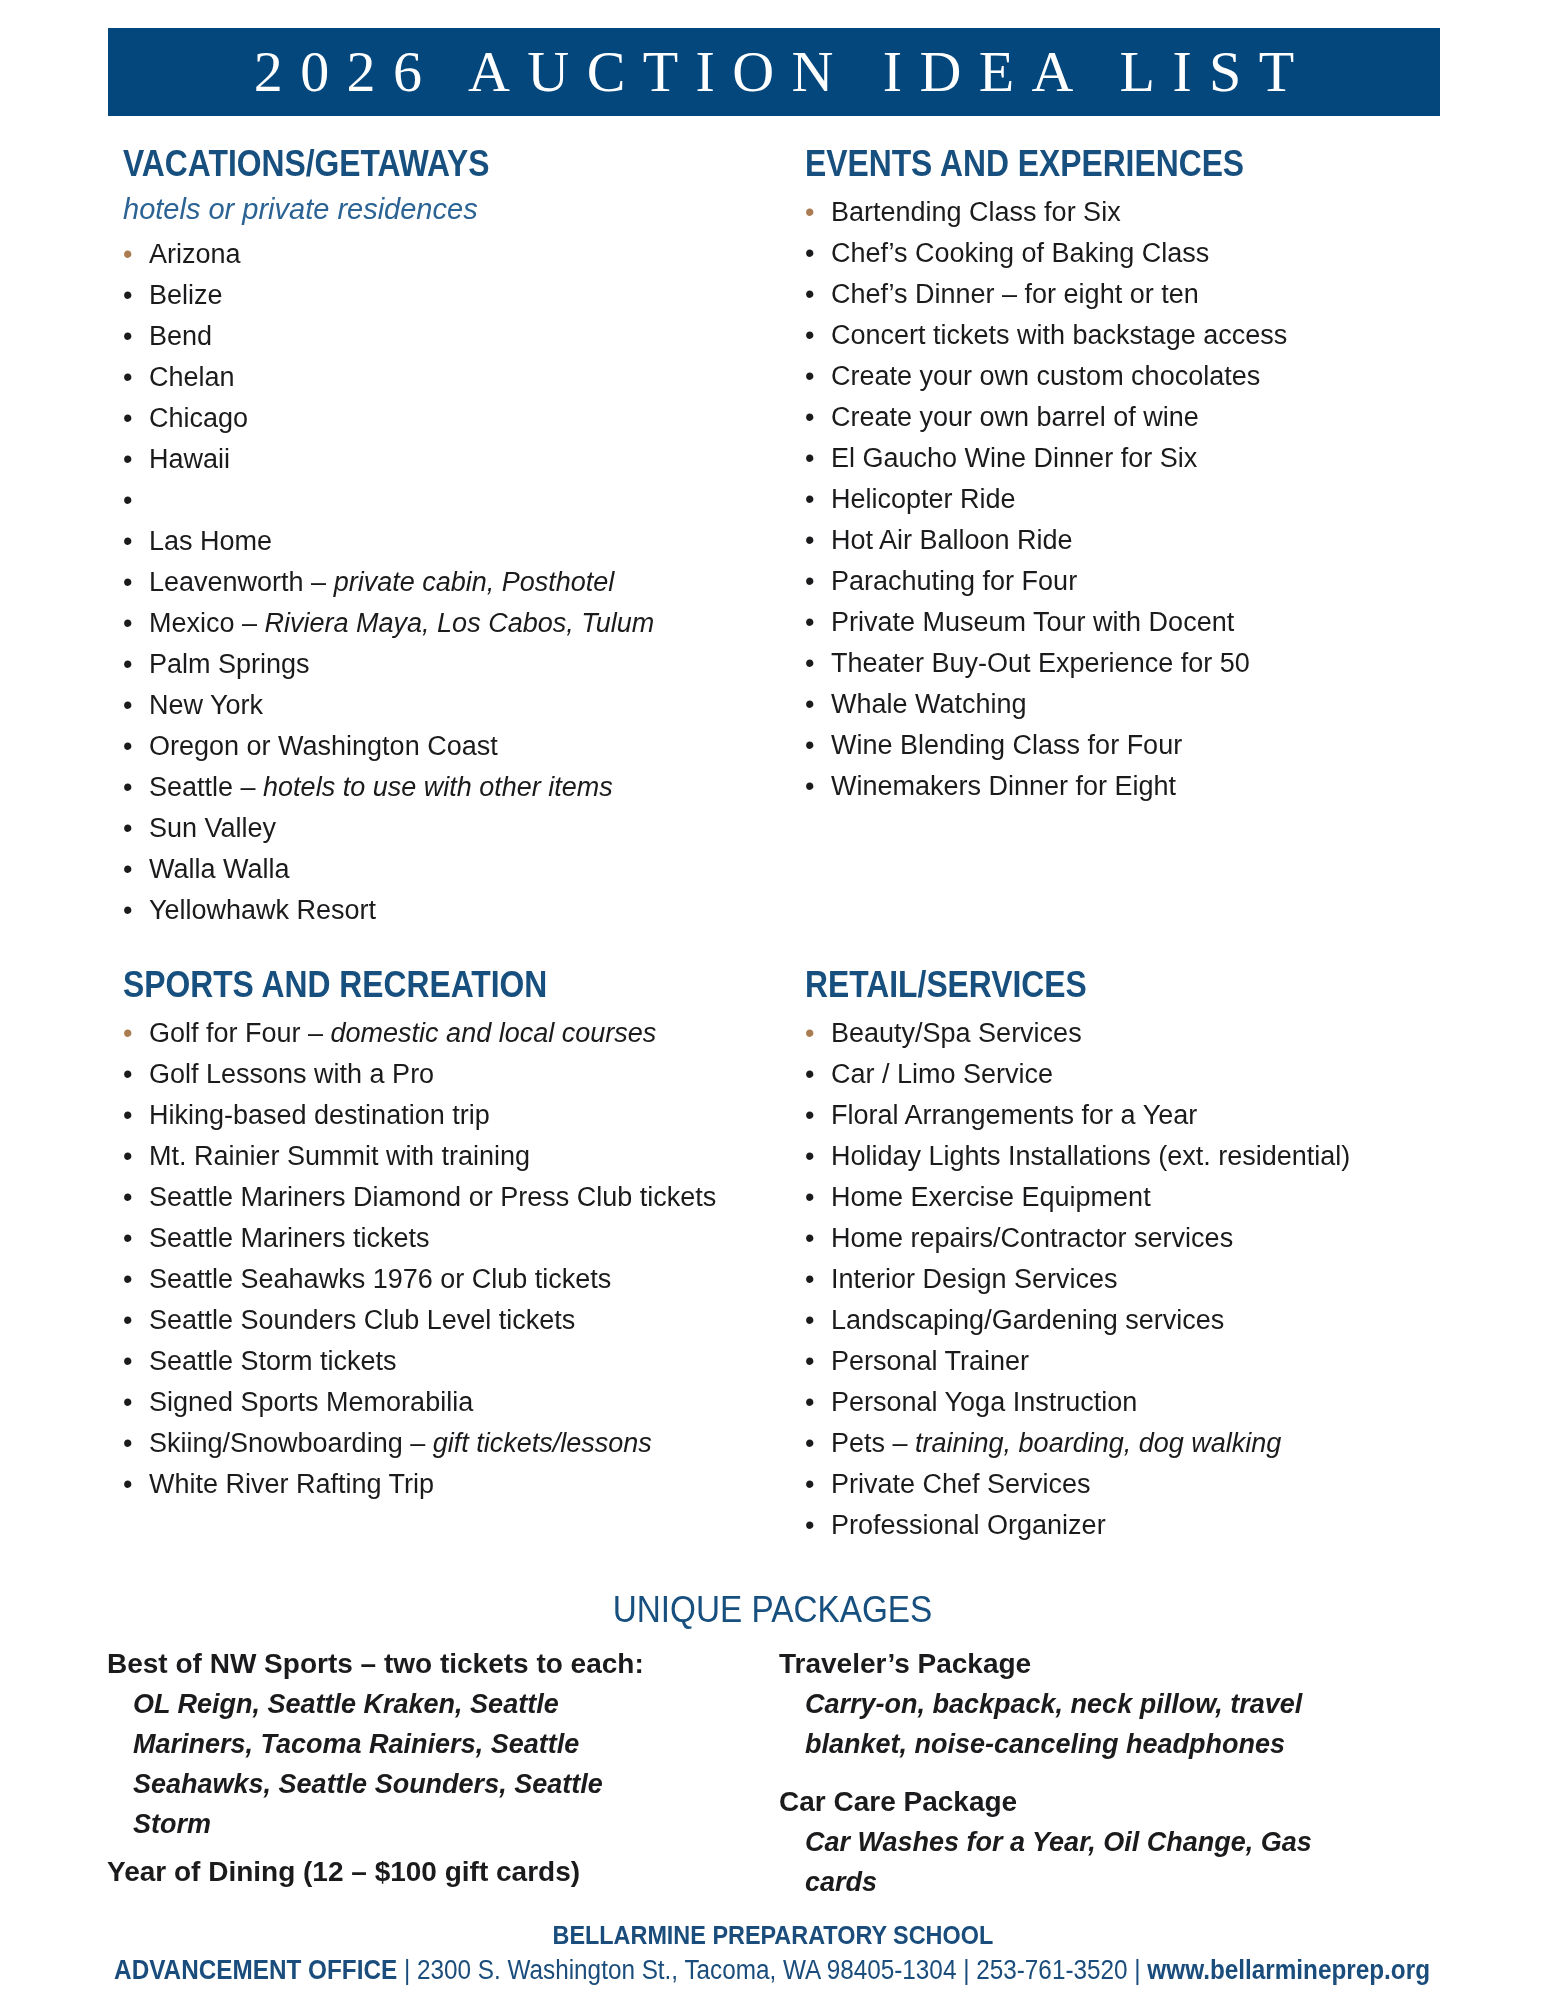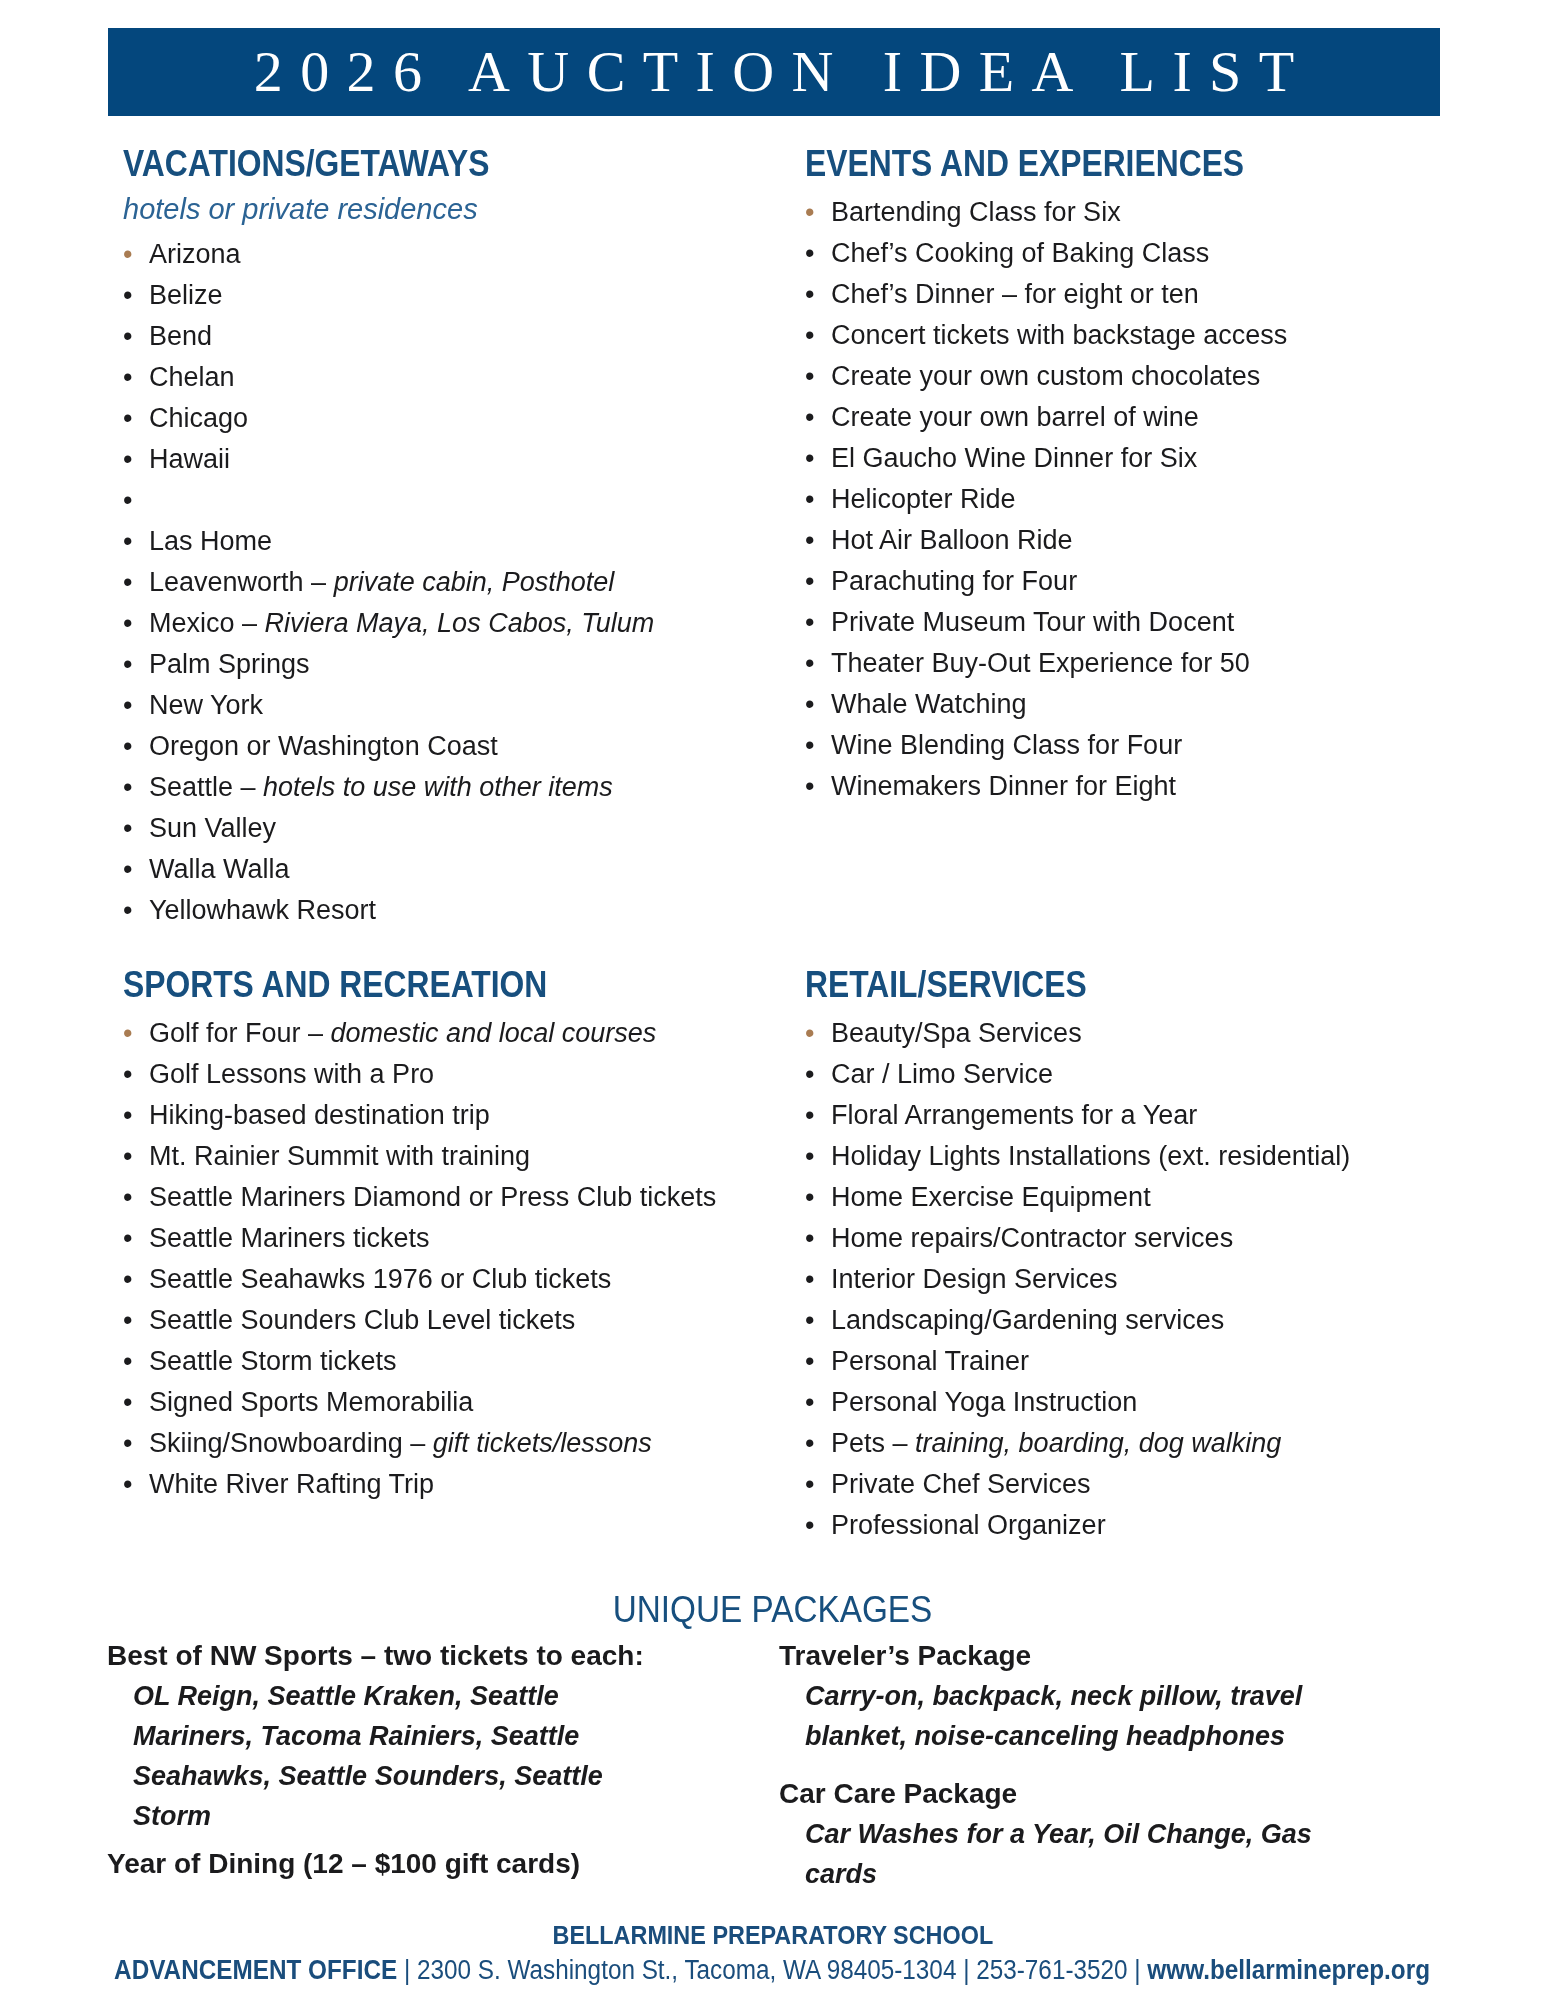--- a/index.html
+++ b/index.html
@@ -26,21 +26,21 @@
   .sec-subtitle { margin:0 0 8px; font-style:italic; font-size:29px; line-height:34px; color:var(--subtitle,#2b6394); }
   .sec-list { list-style:none; margin:4px 0 0; padding:0; font-size:27px; line-height:41px; }
   .cell[data-section-slot="vacations"] .sec-list,
   .cell[data-section-slot="sports"] .sec-list { max-width:612px; }
   .item { display:flex; }
   .bullet { flex:0 0 26px; width:26px; color:#1b1b1d; }
   .item:first-child .bullet { color:var(--accent_bullet,#a97c52); }
   .item-text .i { font-style:italic; }
   .unique { margin-top:42px; }
   .unique-title { text-align:center; margin:0; font-size:37px; line-height:44px; font-weight:400; color:var(--heading,#174f7e); }
-  .unique-cols { display:flex; margin:4px 0 0 107px; align-items:flex-start; }
+  .unique-cols { display:flex; margin:12px 0 0 107px; align-items:flex-start; }
   .u-left { width:545px; }
   .u-right { width:600px; margin-left:127px; }
   .pkg { margin-bottom:8px; }
   .u-right .pkg { margin-bottom:18px; }
   .pkg-name { font-weight:700; font-size:28px; line-height:40px; white-space:nowrap; }
   .pkg-details { font-style:italic; font-size:27px; line-height:40px; padding-left:26px;font-weight:bold; }
   .footer { position:absolute; left:0; bottom:12px; width:100%; text-align:center; color:var(--footer,#1a4d7c); }
   .footer-line1 { font-weight:700; font-size:26px; line-height:35px; }
   .footer-line2 { font-size:27px; line-height:35px; }
   .footer-line2 .b { font-weight:700; }

